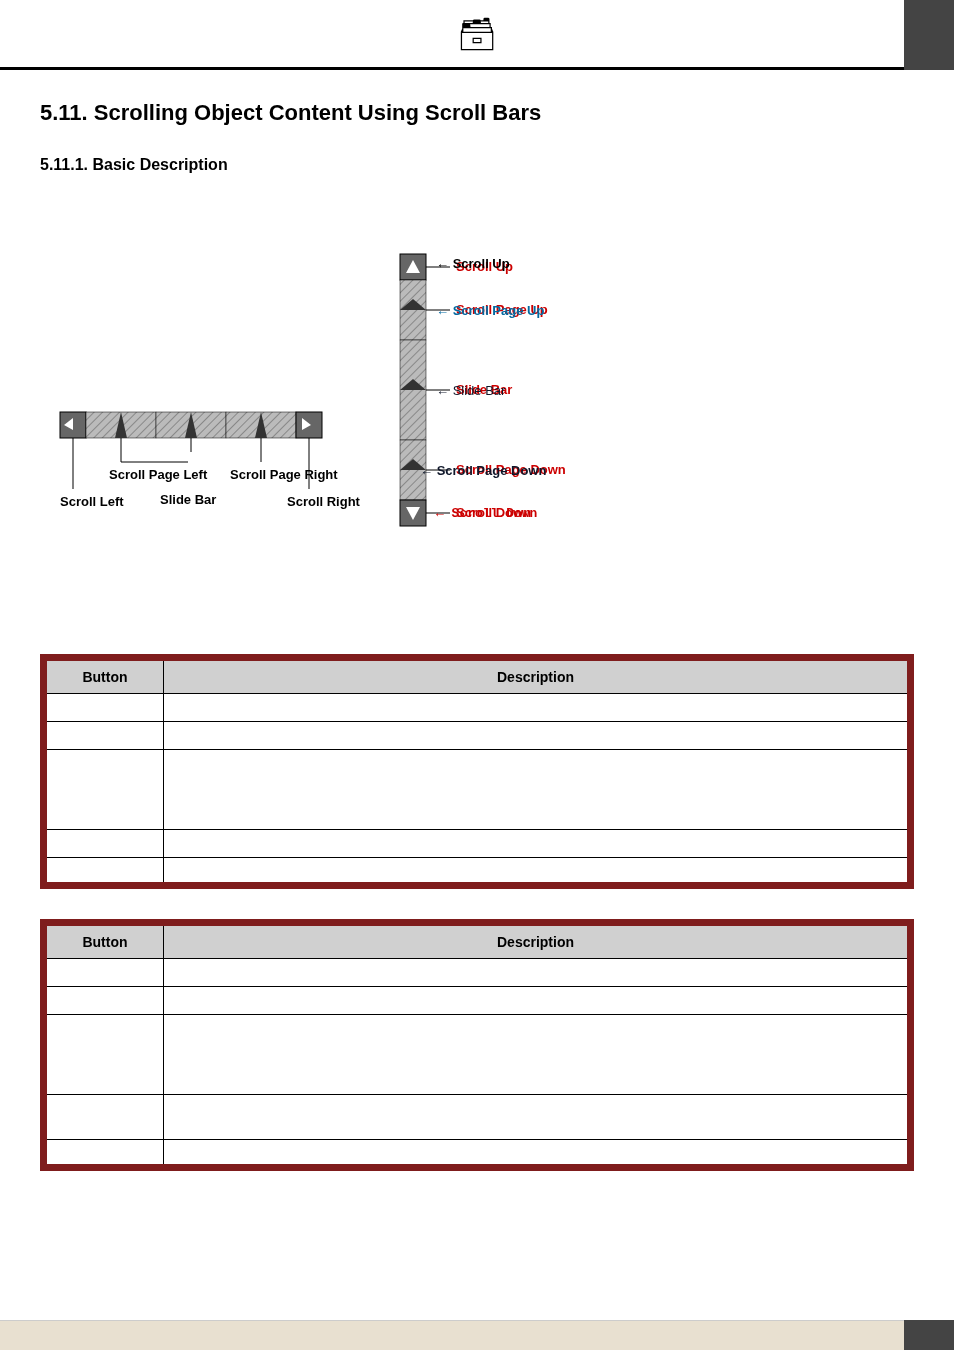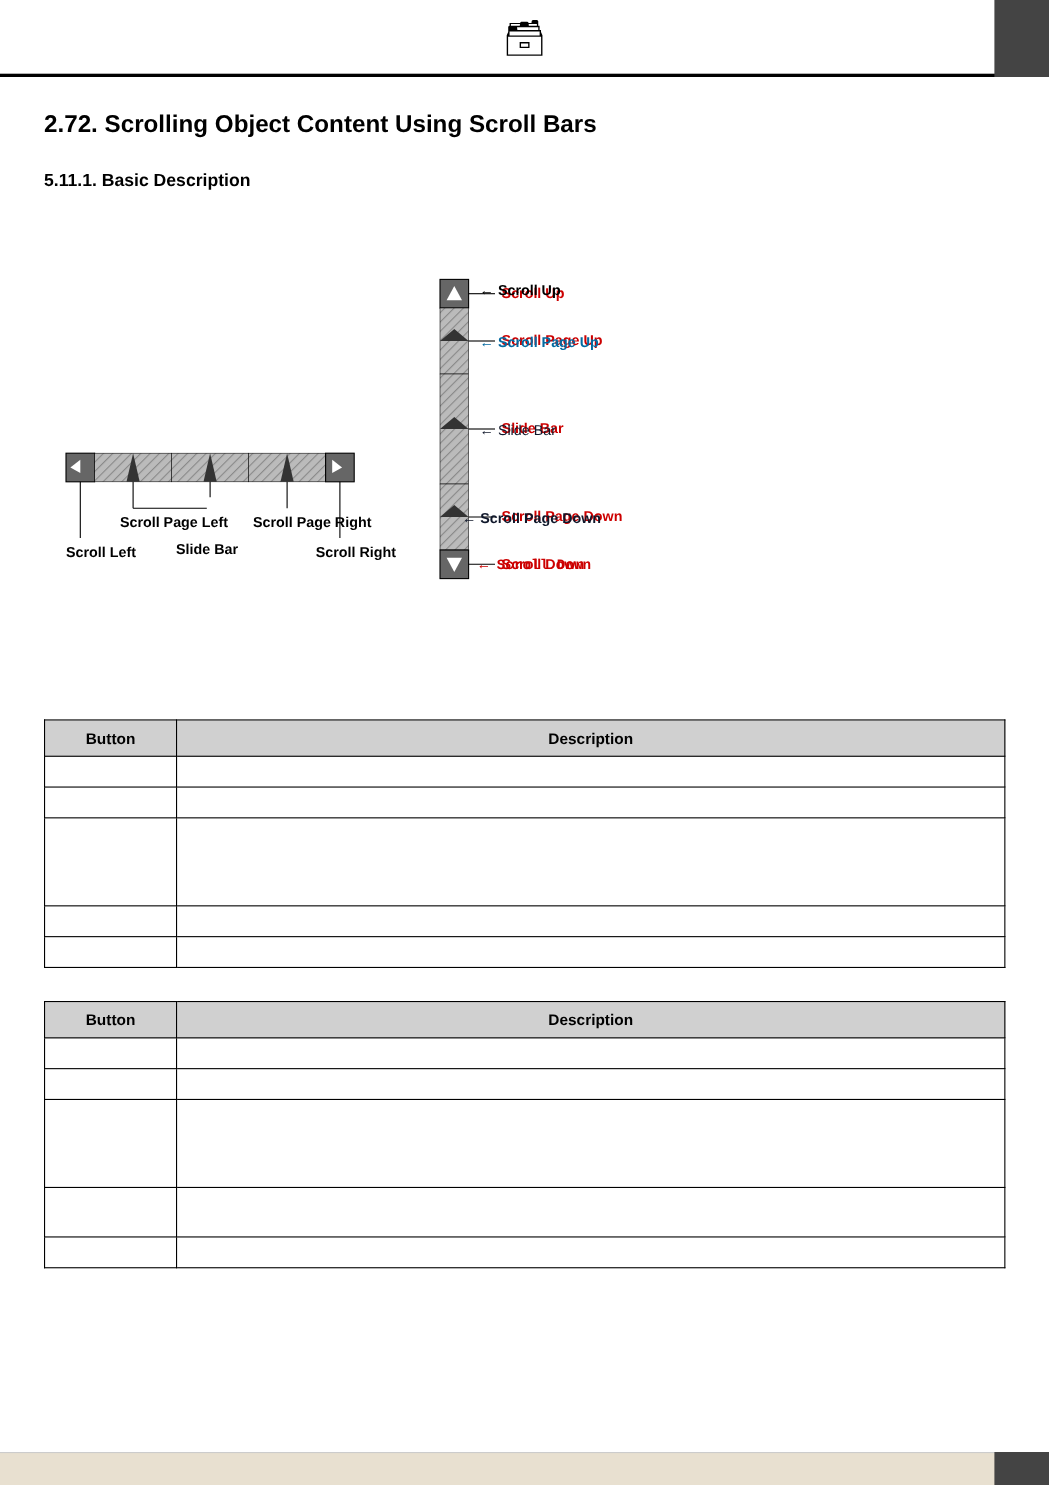--- a/index.html
+++ b/index.html
@@ -51,21 +51,21 @@
       margin-bottom: 20px;
     }
 
     
     .table-section {
       margin-bottom: 30px;
     }
     table {
       width: 100%;
       border-collapse: collapse;
-      border: 1px solid #7f1d1d;
+      border: 7px solid #7f1d1d;
     }
     th {
       background: #d0d0d0;
       border: 1px solid #000;
       padding: 8px 12px;
       font-weight: bold;
       font-size: 14px;
     }
     td {
       border: 1px solid #000;
@@ -118,21 +118,21 @@
 </head>
 <body>
 
 <div class="header-bar">
   <span class="header-icon">🗃</span>
   <div class="header-corner"></div>
 </div>
 
 <div class="main-content">
 
-  <h1 class="section-title">2.72.  Scrolling Object Content Using Scroll Bars</h1>
+  <h1 class="section-title">5.11.  Scrolling Object Content Using Scroll Bars</h1>
 
   <h2 class="subsection-title">5.11.1. Basic Description</h2>
 
   <div class="diagram-svg-container">
     <svg width="600" height="430">
 
       <rect x="20" y="218" width="26" height="26" fill="#666" stroke="#000" stroke-width="1"></rect>
       <polygon points="33,224 33,236 24,231" fill="#fff"></polygon>
 
       <rect x="46" y="218" width="70" height="26" fill="url(#hatch)" stroke="#000" stroke-width="0.5"></rect>

